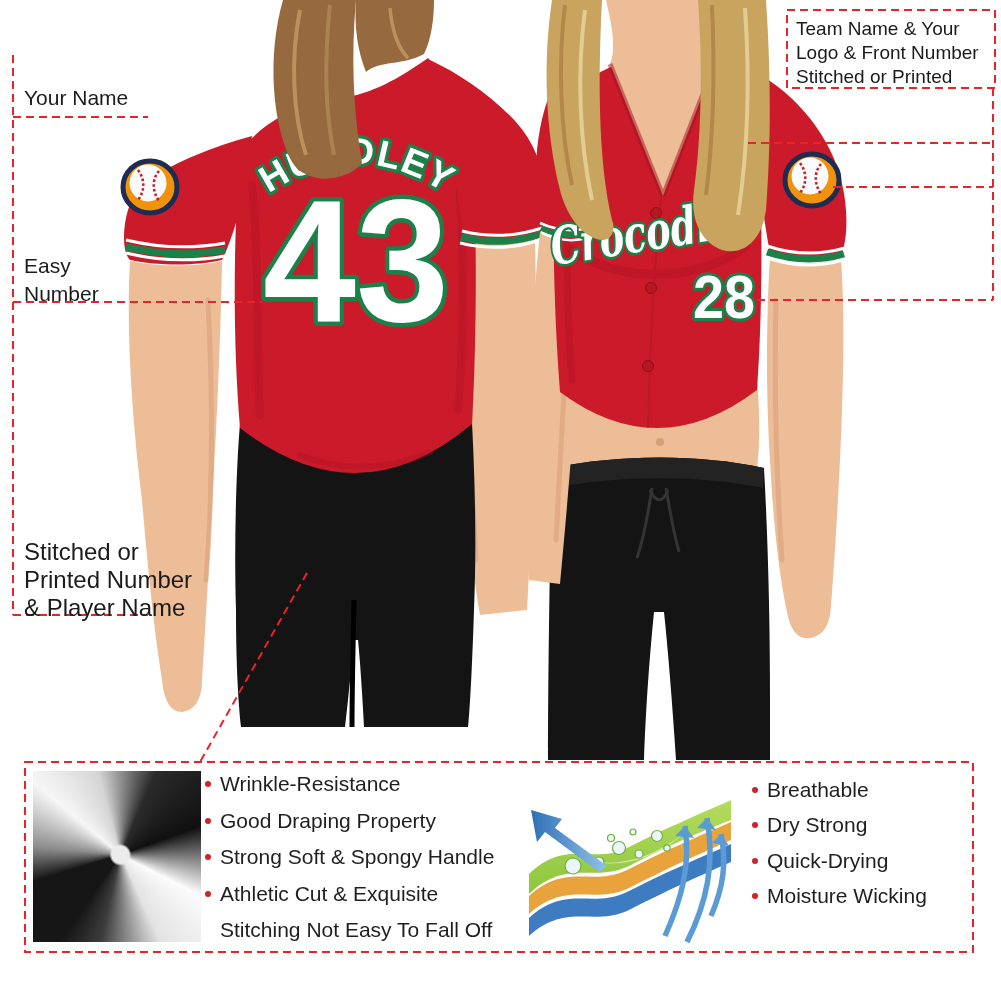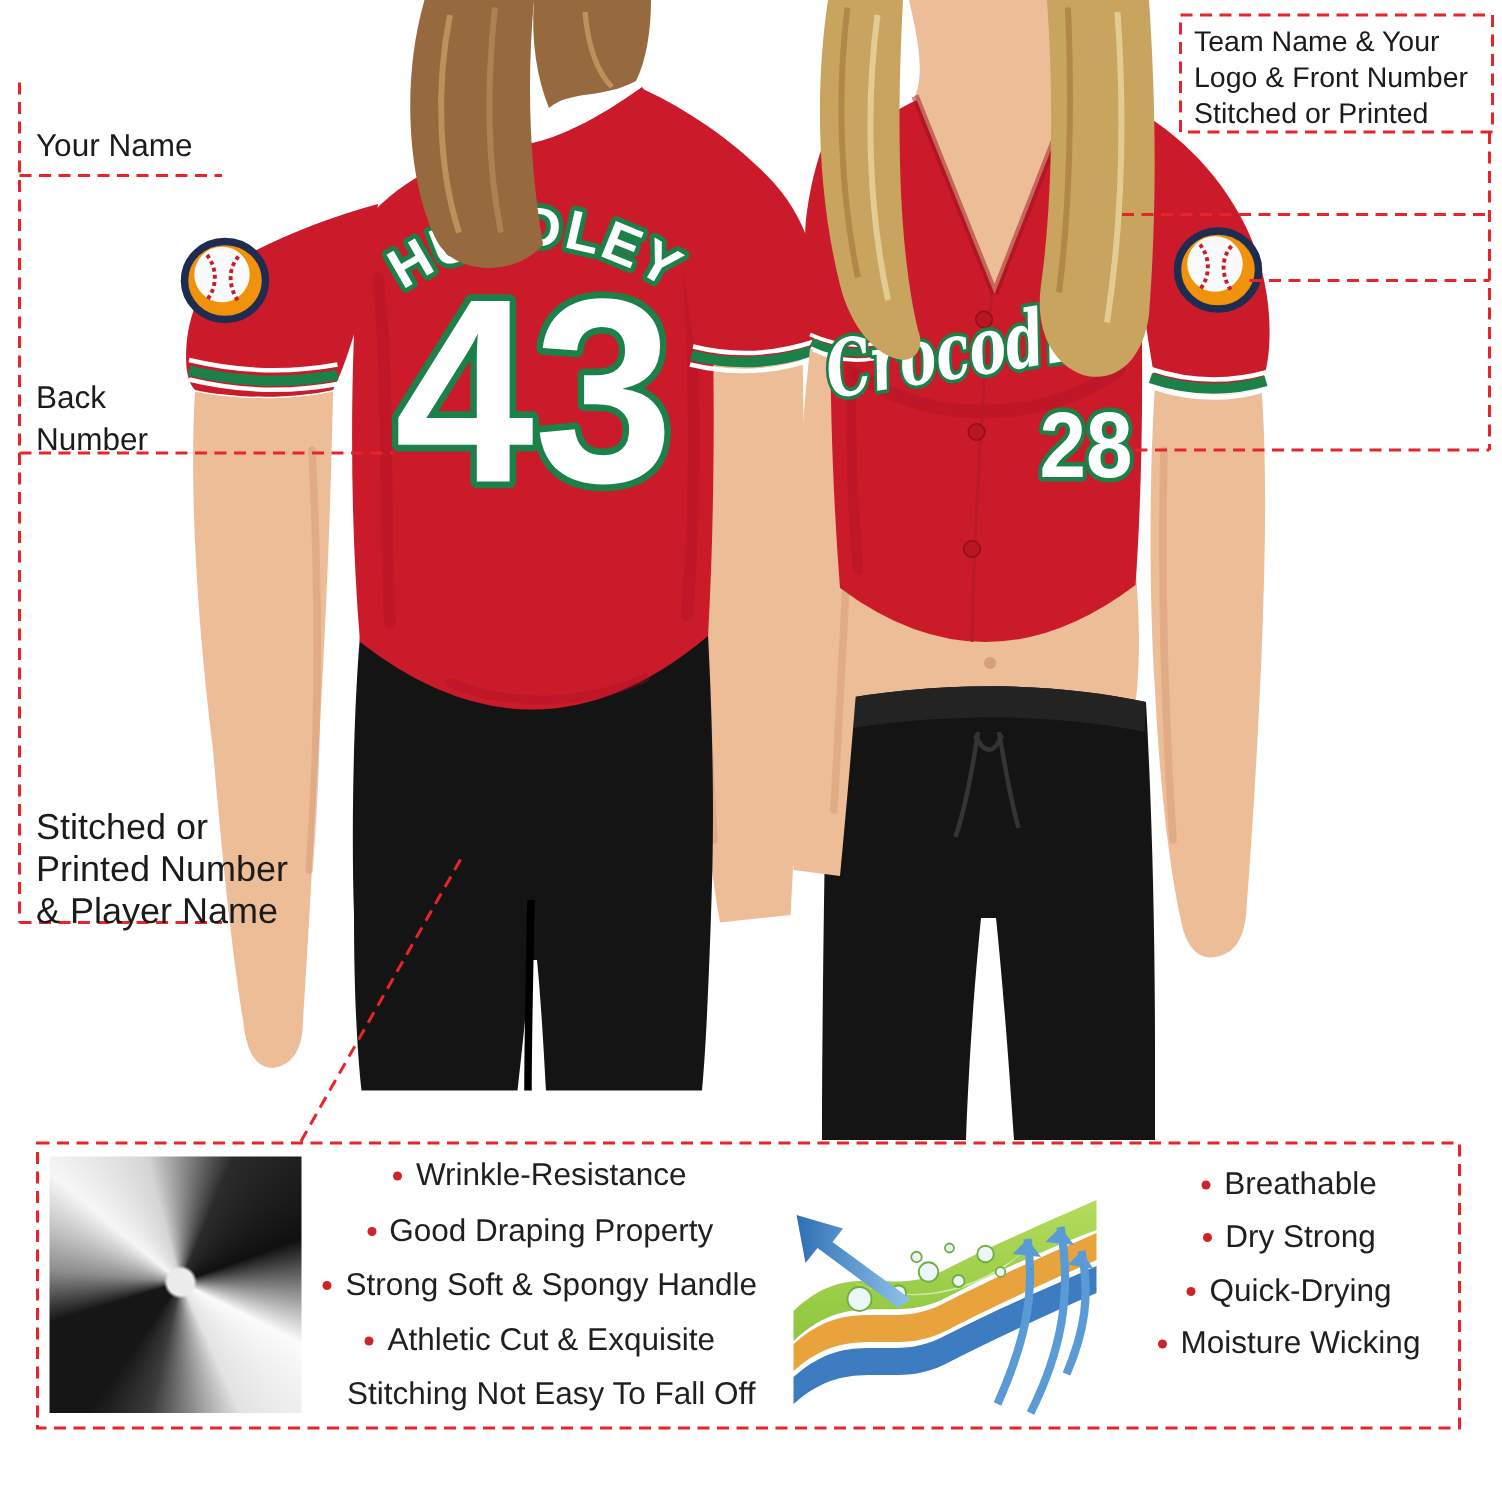--- a/index.html
+++ b/index.html
@@ -39,21 +39,21 @@
   .swatch{left:33px;top:771px;width:168px;height:171px;
     background:
       radial-gradient(circle at 52% 49%, #ececec 0 7%, rgba(255,255,255,0) 9%),
       conic-gradient(from 215deg at 52% 49%,
         #161616 0deg 38deg, #8c8c8c 60deg, #f6f6f6 95deg, #d4d4d4 130deg,
         #2b2b2b 168deg, #101010 215deg, #fbfbfb 262deg, #e3e3e3 300deg,
         #3c3c3c 338deg, #161616 360deg);}
   .featlist{position:absolute;font-size:21px;color:#1f1f1f;}
   .featlist-left{left:205px;top:766px;width:310px;}
   .featlist-right{left:752px;top:772px;width:215px;}
-  .feat-item{display:flex;align-items:center;height:36.5px;white-space:nowrap;justify-content:center;}
+  .feat-item{display:flex;align-items:center;height:36.5px;white-space:nowrap;}
   .featlist-right .feat-item{height:35.5px;}
   .dot{width:6px;height:6px;border-radius:50%;background:var(--bullet-red,#CE2428);
        margin-right:9px;flex:0 0 auto;}
   .feat-item.no-bullet .dot{visibility:hidden;}
 </style>
 </head>
 <body>
 
 <div id="stage">
 
@@ -228,21 +228,21 @@
     <rect class="dash" x="25" y="762" width="948" height="190" fill="none"></rect>
   </svg>
 
   <div class="note note-tr">
     <div>Team Name &amp; Your</div>
     <div>Logo &amp; Front Number</div>
     <div>Stitched or Printed</div>
   </div>
   <div class="note note-yourname">Your Name</div>
   <div class="note note-backnum">
-    <div>Back</div>
+    <div>Easy</div>
     <div>Number</div>
   </div>
   <div class="note note-stitched">
     <div>Stitched or</div>
     <div>Printed  Number</div>
     <div>&amp; Player Name</div>
   </div>
 
   <div class="abs swatch"></div>
 

